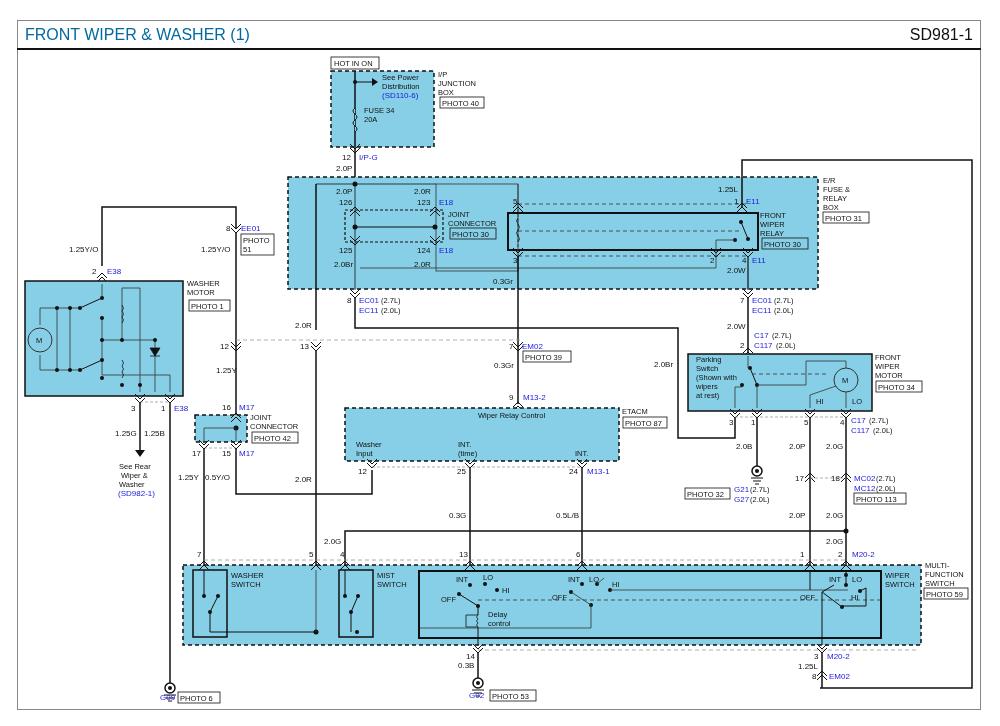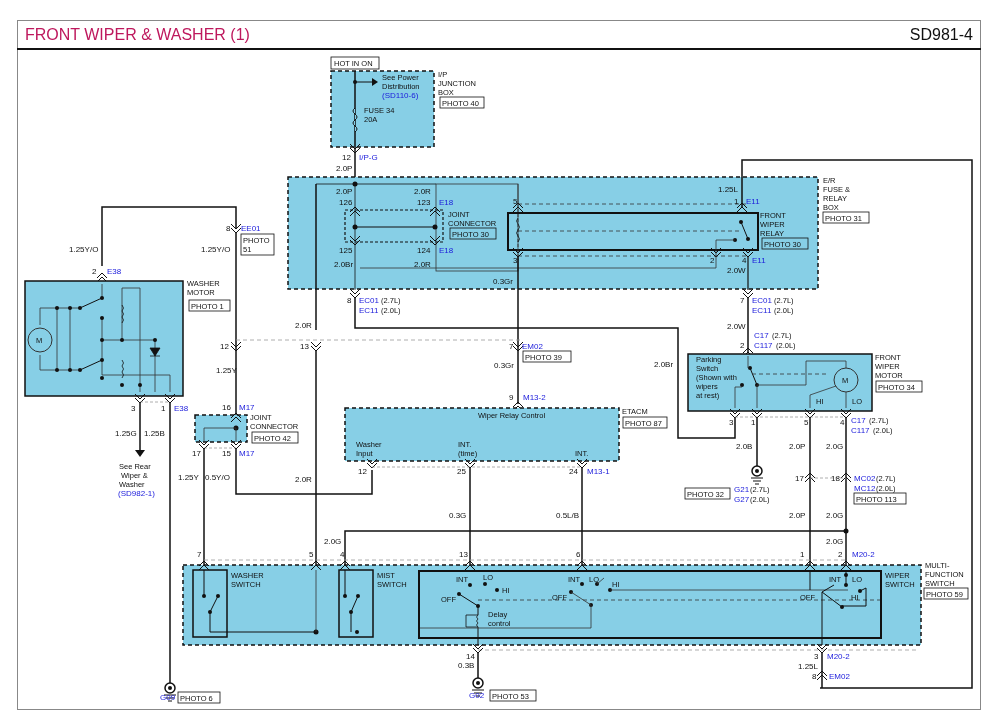--- a/index.html
+++ b/index.html
@@ -1,33 +1,33 @@
 <!DOCTYPE html>
 <html><head>
 <meta charset="utf-8">
 <style>
   html, body { margin:0; padding:0; background:#ffffff; }
   body { width:1000px; height:726px; position:relative; overflow:hidden; font-family:"Liberation Sans", sans-serif; }
   #frame { position:absolute; left:17px; top:20px; width:964px; height:690px; border:1px solid #888; background:#fff; box-sizing:border-box; }
   #header { position:absolute; left:17px; top:20px; width:964px; height:30px; border-bottom:2px solid #111; box-sizing:border-box; }
-  #title { position:absolute; left:8px; top:6px; font-size:16px; color:#be185d; }
+  #title { position:absolute; left:8px; top:6px; font-size:16px; color:#0369a1; }
   #code { position:absolute; right:8px; top:6px; font-size:16px; color:#111; }
   svg { position:absolute; left:0; top:0; }
   svg text { font-family:"Liberation Sans", sans-serif; }
   .t { font-size:8px; fill:#111; }
   .tb { font-size:8px; fill:#1a1adb; }
   .ts { font-size:7.5px; fill:#111; }
 </style>
 </head>
 <body>
 
 <div id="frame"></div>
 <div id="header">
   <span id="title">FRONT WIPER &amp; WASHER (1)</span>
-  <span id="code">SD981-4</span>
+  <span id="code">SD981-1</span>
 </div>
 
 <svg width="1000" height="726" viewBox="0 0 1000 726">
   <defs>
     <g id="conn-down">
         <path d="M-5,-4 L0,1 L5,-4 M-5,0 L0,5 L5,0" fill="none" stroke="#111" stroke-width="1"></path>
       </g>
     <g id="conn-up">
         <path d="M-5,4 L0,-1 L5,4 M-5,0 L0,-5 L5,0" fill="none" stroke="#111" stroke-width="1"></path>
       </g>

